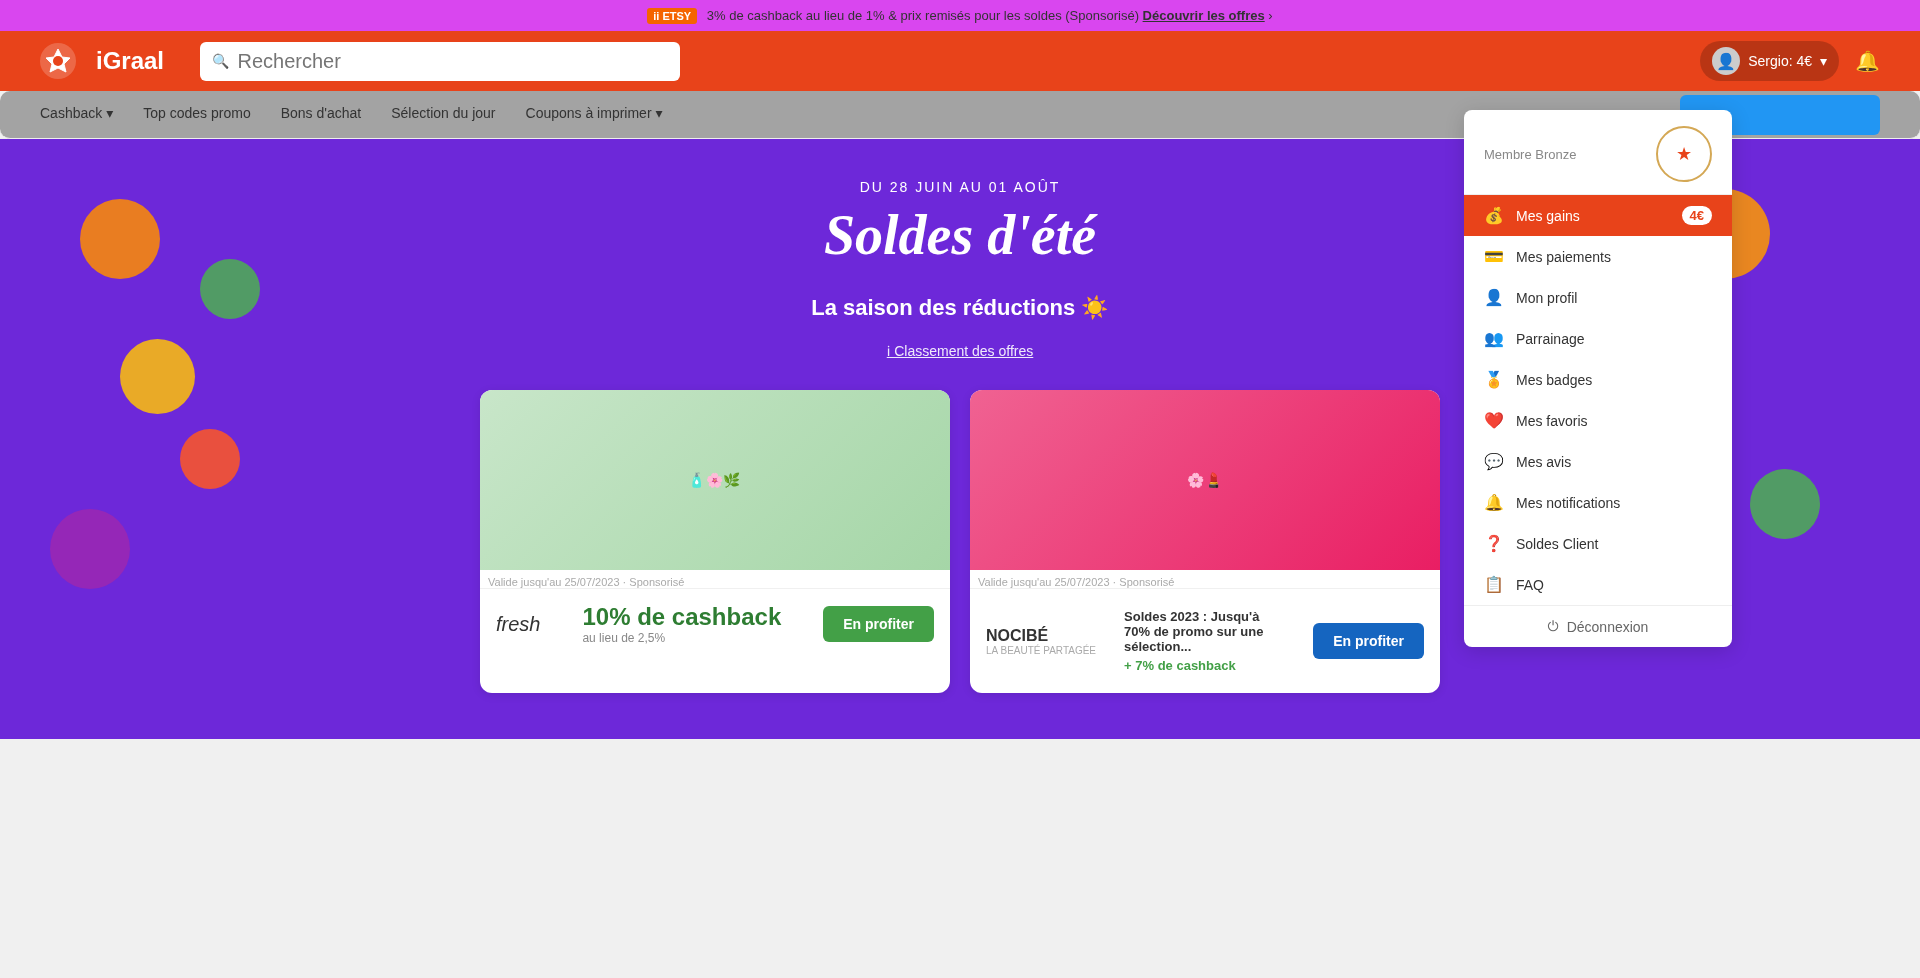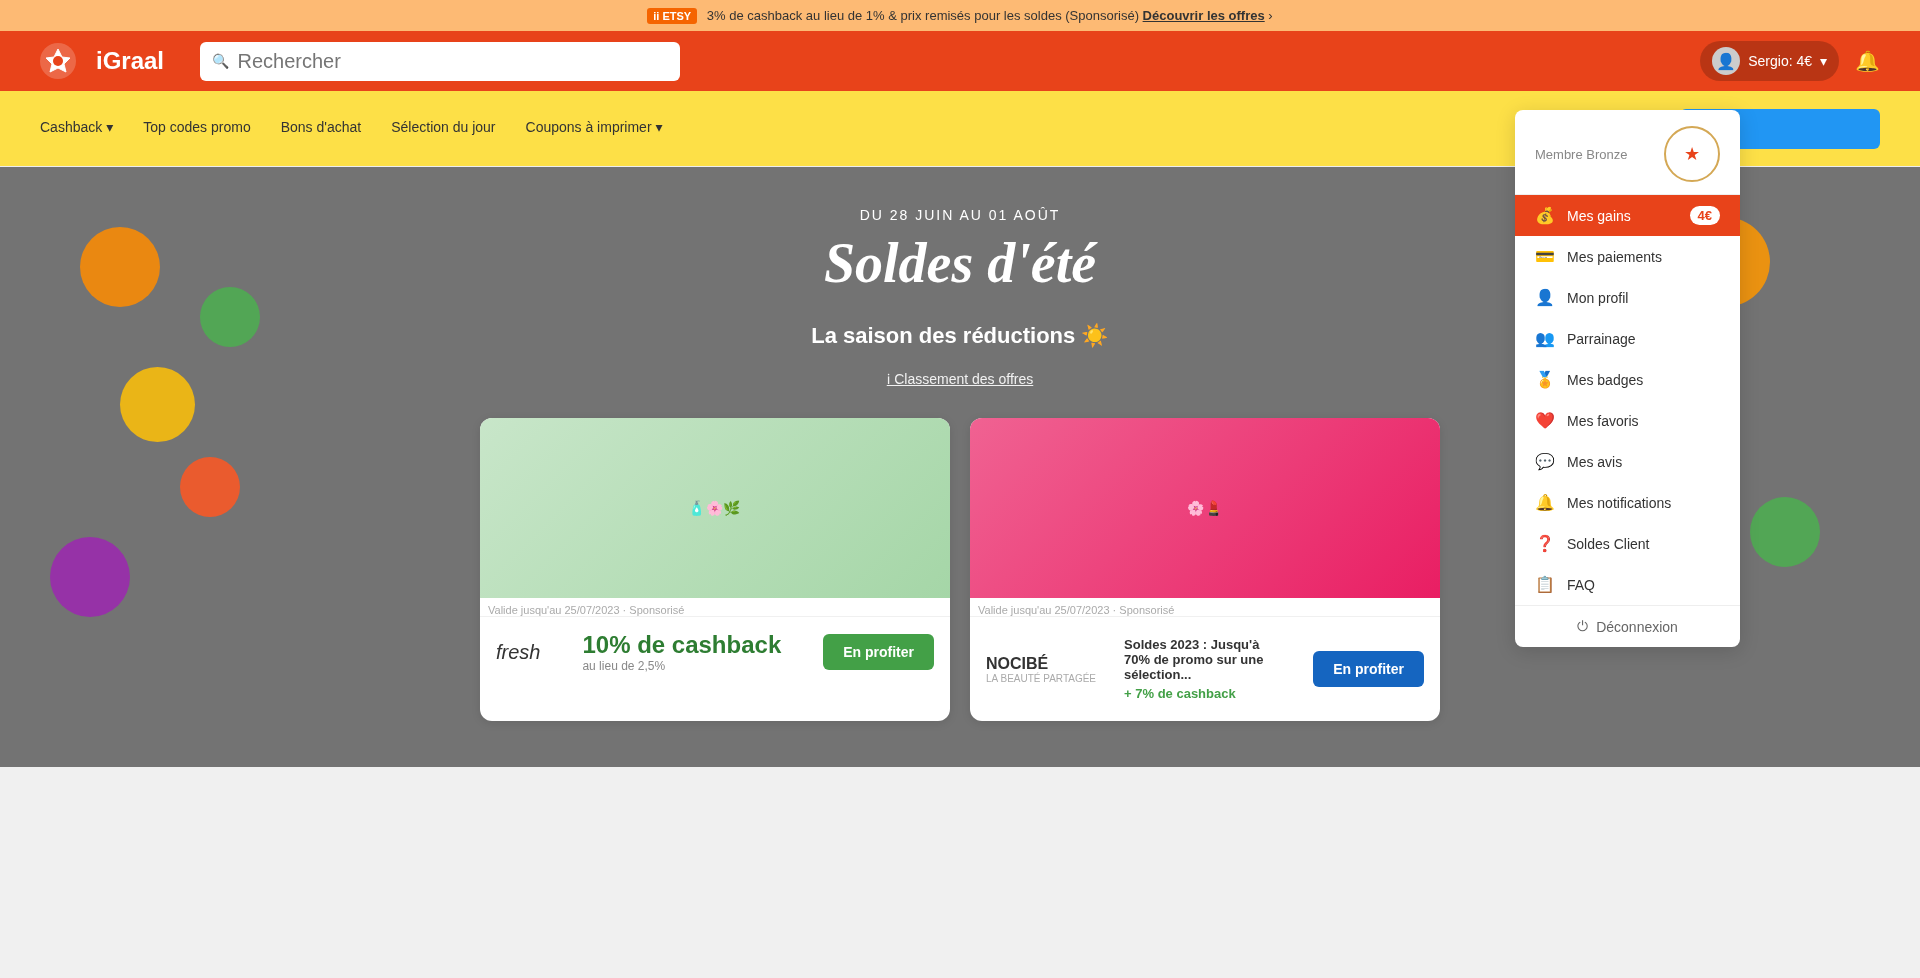--- a/index.html
+++ b/index.html
@@ -1,20 +1,20 @@
 <!DOCTYPE html>
 <html><head>
   <meta charset="utf-8">
   <style>
     * { box-sizing: border-box; margin: 0; padding: 0; }
     body { font-family: Arial, sans-serif; font-size: 14px; background: #f0f0f0; overflow-x: hidden; }
 
     
     .top-banner {
-      background: #fdba74;
+      background: #d946ef;
       text-align: center;
       padding: 8px 16px;
       font-size: 13px;
       color: #333;
     }
     .top-banner .etsy-badge {
       background: #f56400;
       color: #fff;
       padding: 2px 6px;
       border-radius: 3px;
@@ -96,49 +96,50 @@
       font-size: 16px;
     }
     .notif-bell {
       color: #fff;
       font-size: 20px;
       cursor: pointer;
     }
 
     
     .nav {
-      background: #fde047;
-      display: flex;
-      align-items: center;
-      padding: 14px 40px;
+      background: #a3a3a3;
+      display: flex;
+      align-items: center;
+      padding: 0 40px;
       border-bottom: 1px solid #eee;
       gap: 30px;
+      border-radius: 10px;
     }
     .nav-item {
       padding: 14px 0;
       font-size: 14px;
       color: #333;
       cursor: pointer;
       display: flex;
       align-items: center;
       gap: 4px;
       white-space: nowrap;
       text-decoration: none;
       border-bottom: 3px solid transparent;
     }
 
     
     .dropdown-menu {
       position: fixed;
       top: 110px;
-      right: 180px;
+      right: 188px;
       background: #fff;
       border-radius: 8px;
       box-shadow: 0 4px 20px rgba(0,0,0,0.15);
-      width: 225px;
+      width: 268px;
       z-index: 1000;
       overflow: hidden;
     }
     .dropdown-header {
       display: flex;
       align-items: center;
       justify-content: space-between;
       padding: 16px 20px 12px;
       border-bottom: 1px solid #eee;
     }
@@ -184,21 +185,21 @@
       padding: 12px 20px;
       cursor: pointer;
       color: #666;
       font-size: 14px;
       gap: 8px;
       border-top: 1px solid #eee;
     }
 
     
     .hero {
-      background: #737373;
+      background: #6d28d9;
       min-height: 600px;
       position: relative;
       overflow: hidden;
       display: flex;
       flex-direction: column;
       align-items: center;
       padding-top: 40px;
     }
     .hero-subtitle {
       color: #fff;

